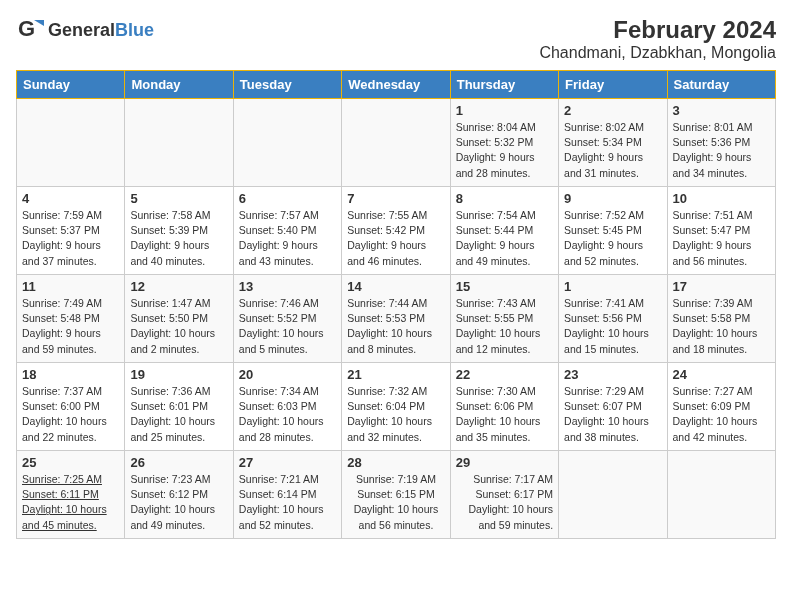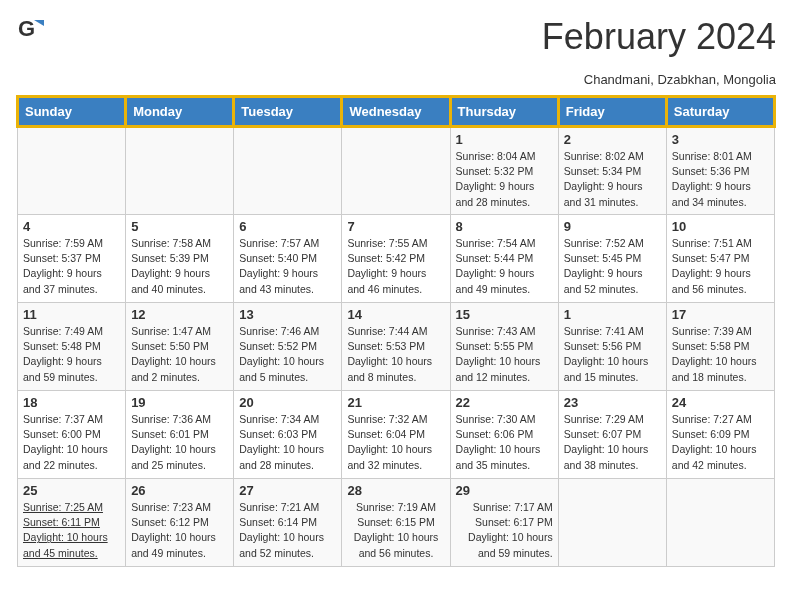--- a/index.html
+++ b/index.html
@@ -32,43 +32,42 @@
       color: #3a7fc1;
     }
     .logo-icon {
       width: 28px;
       height: 28px;
     }
     .title-area {
       text-align: right;
     }
     .main-title {
-      font-size: 36px;
-      font-weight: normal;
+      font-size: 24px;
+      font-weight: bold;
       color: #333;
       margin-left: 6px;
     }
     .subtitle {
-      font-size: 13px;
-      color: #333;
-      margin-top: 14px;
+      font-size: 16px;
+      color: #333;
     }
     table {
       width: 100%;
       border-collapse: collapse;
       table-layout: fixed;
     }
     thead tr th {
       background-color: #3a7fc1;
       color: #fff;
       text-align: left;
       padding: 6px 6px;
       font-size: 13px;
       font-weight: bold;
-      border: 3px solid #eab308;
+      border: 1px solid #eab308;
     }
     tbody tr td {
       border: 1px solid #ccc;
       vertical-align: top;
       padding: 4px 5px;
       font-size: 10.5px;
       color: #333;
       height: 88px;
     }
     tbody tr:nth-child(odd) td {
@@ -91,20 +90,23 @@
   </style>
 </head>
 <body>
 
 <div class="header-area">
   <div class="logo">
     <svg class="logo-icon" viewBox="0 0 28 28" xmlns="http://www.w3.org/2000/svg">
       <text x="2" y="20" font-size="22" font-weight="bold" fill="#333">G</text>
       <polygon points="18,4 28,10 28,4" fill="#3a7fc1"></polygon>
     </svg>
+    <div>
+      <span class="logo-text-general">General</span><span class="logo-text-blue">Blue</span>
+    </div>
   </div>
   <div class="title-area">
     <div class="main-title">February 2024</div>
     <div class="subtitle">Chandmani, Dzabkhan, Mongolia</div>
   </div>
 </div>
 
 <table>
   <thead>
     <tr>

